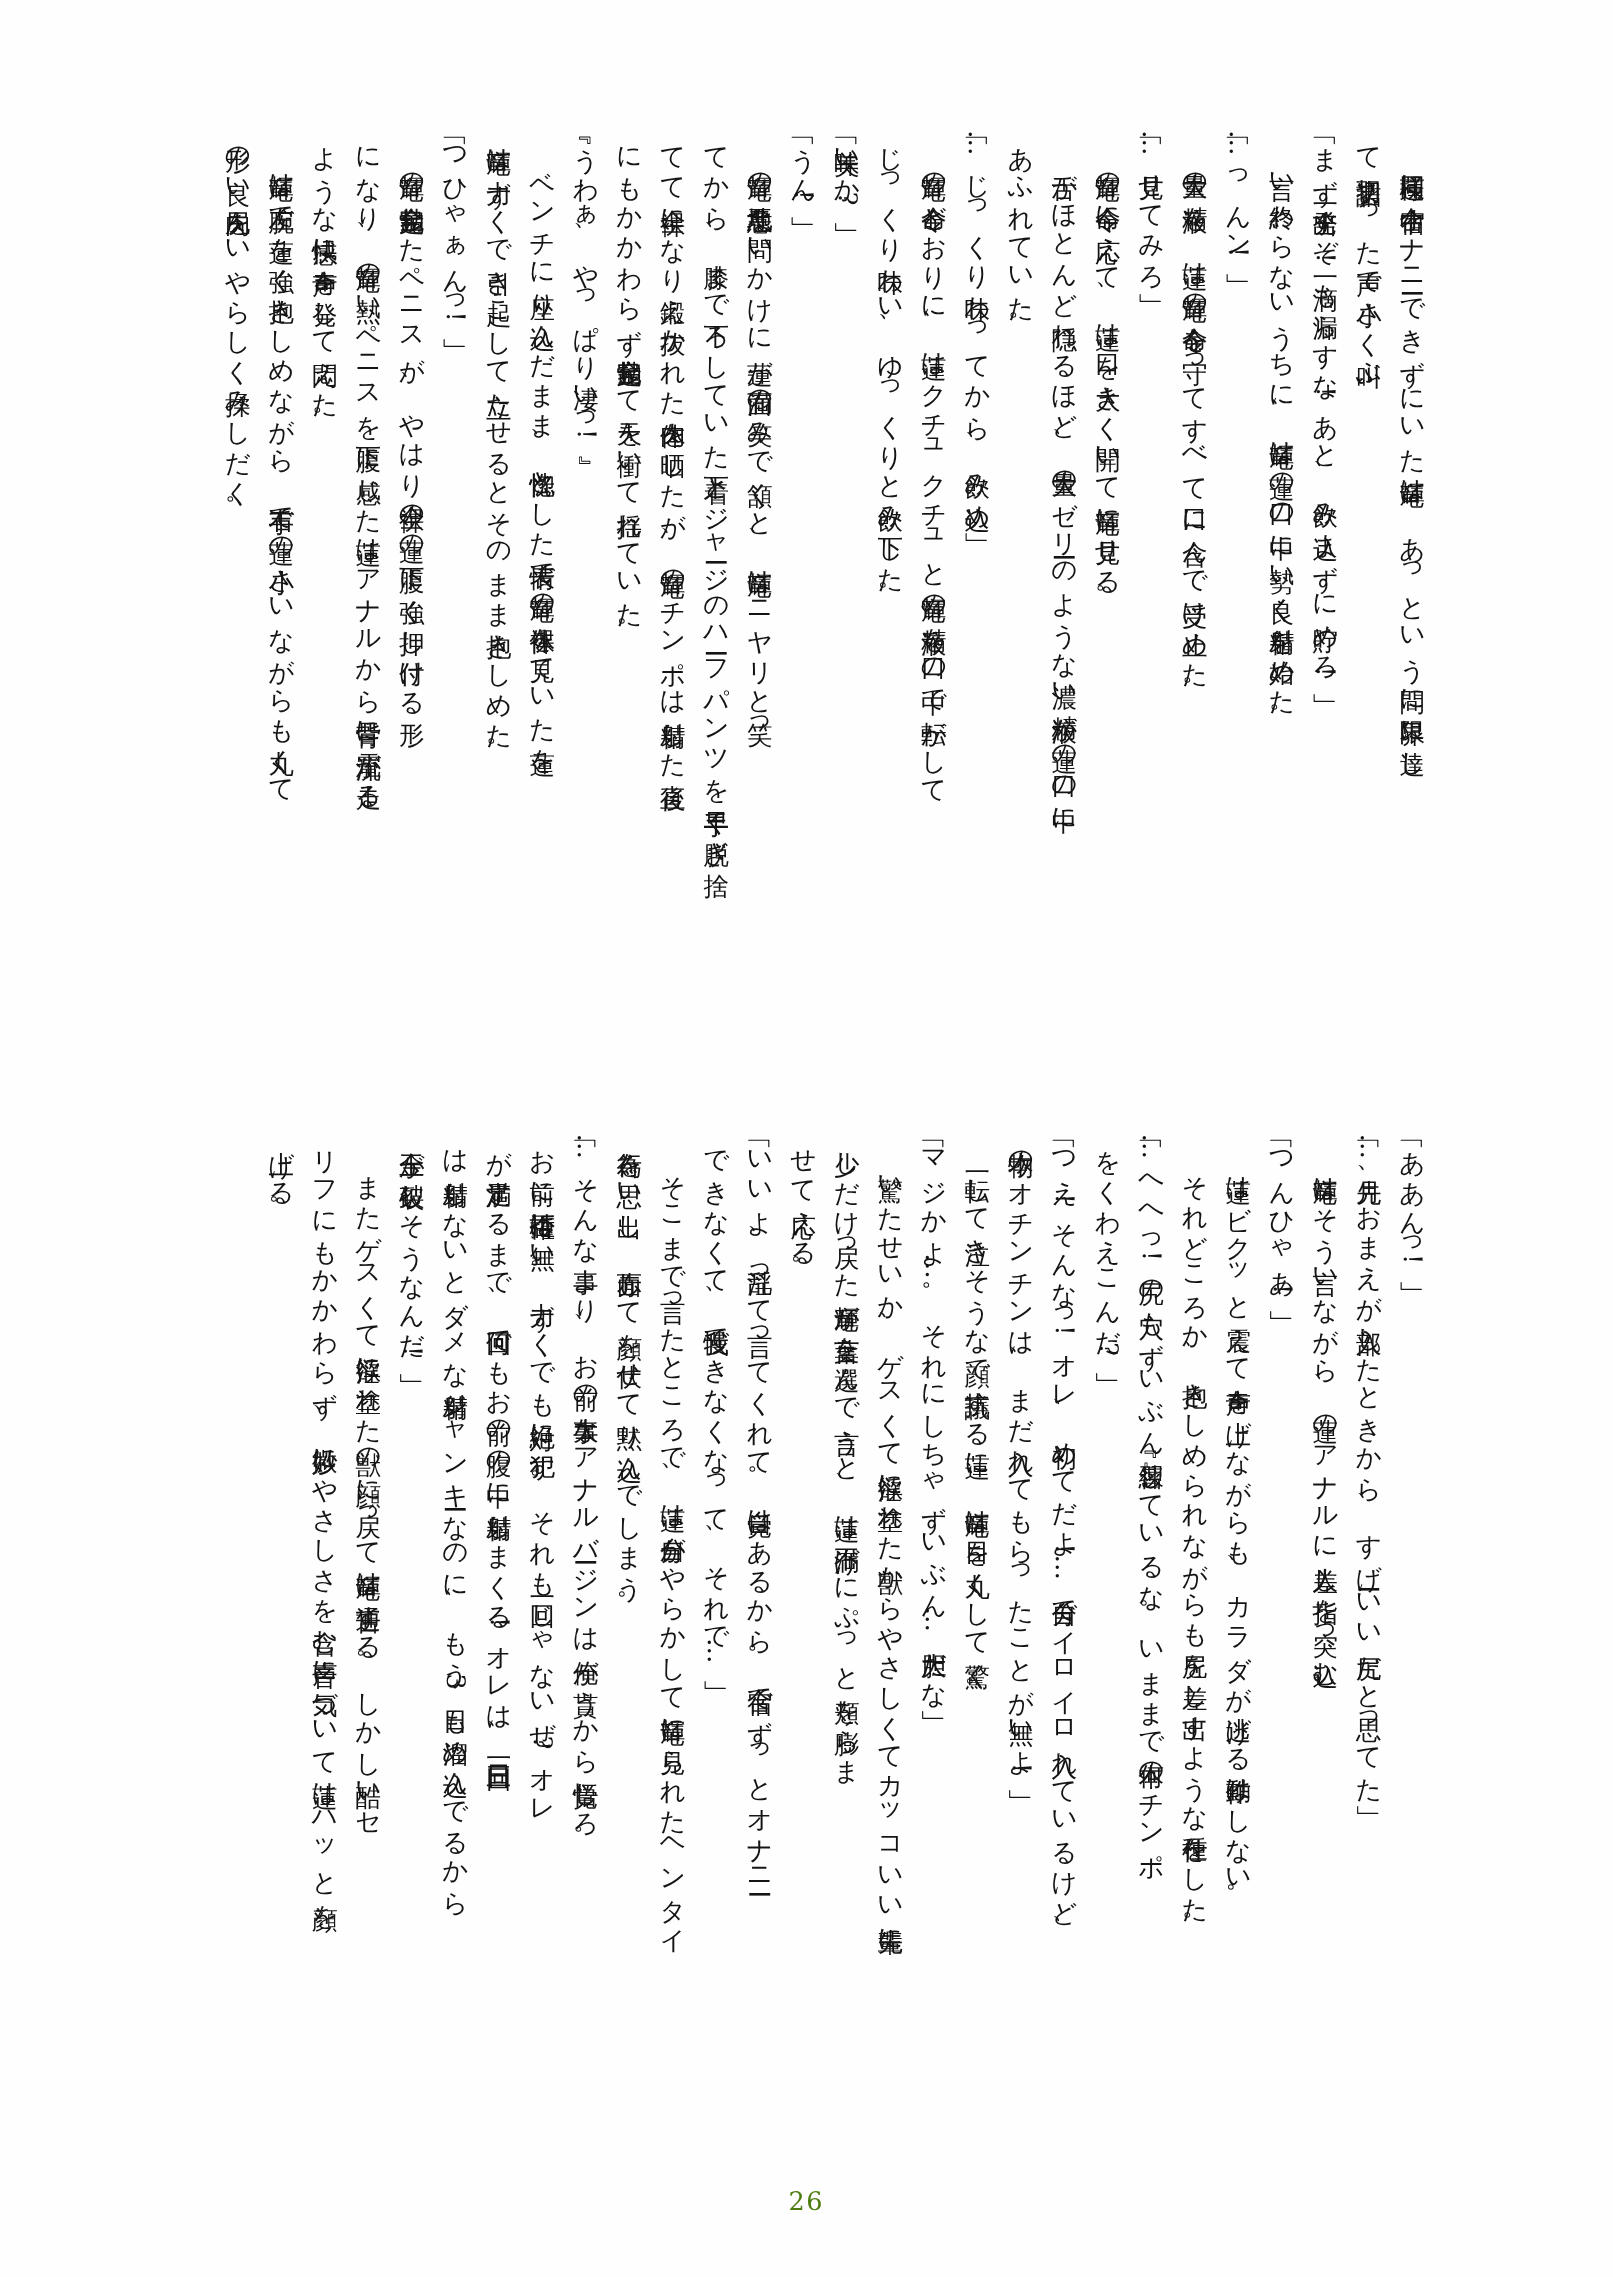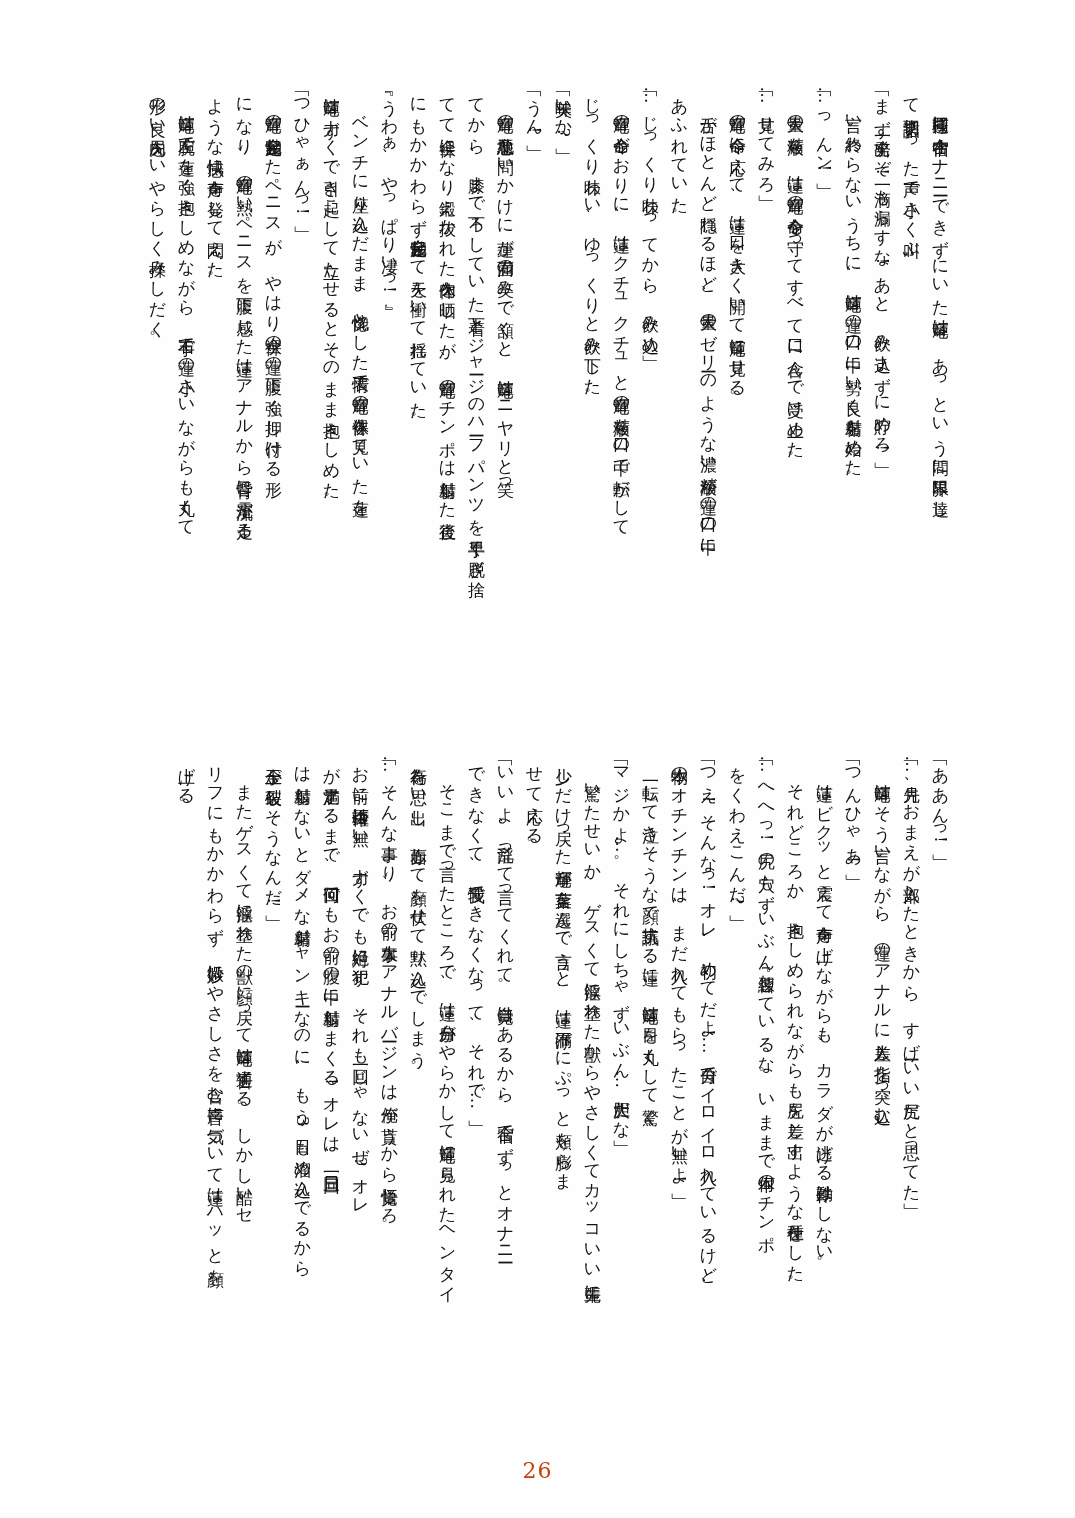--- a/index.html
+++ b/index.html
@@ -34,23 +34,23 @@
   }
   .line.indent {
     text-indent: 1em;
   }
   .page-number {
     position: absolute;
     top: 1458px;
     left: 0;
     width: 100%;
     text-align: center;
-    font-size: 22px;
+    font-size: 17px;
     letter-spacing: 1px;
-    color: #c2410c;
+    color: #4d7c0f;
   }
 </style>
 </head>
 <body>
 
 <div class="page">
 
   <section class="text-block block-upper">
 
   <div class="line indent">蓮同様に合宿中オナニーできずにいた竜輝は、あっという間に限界に達し</div>

